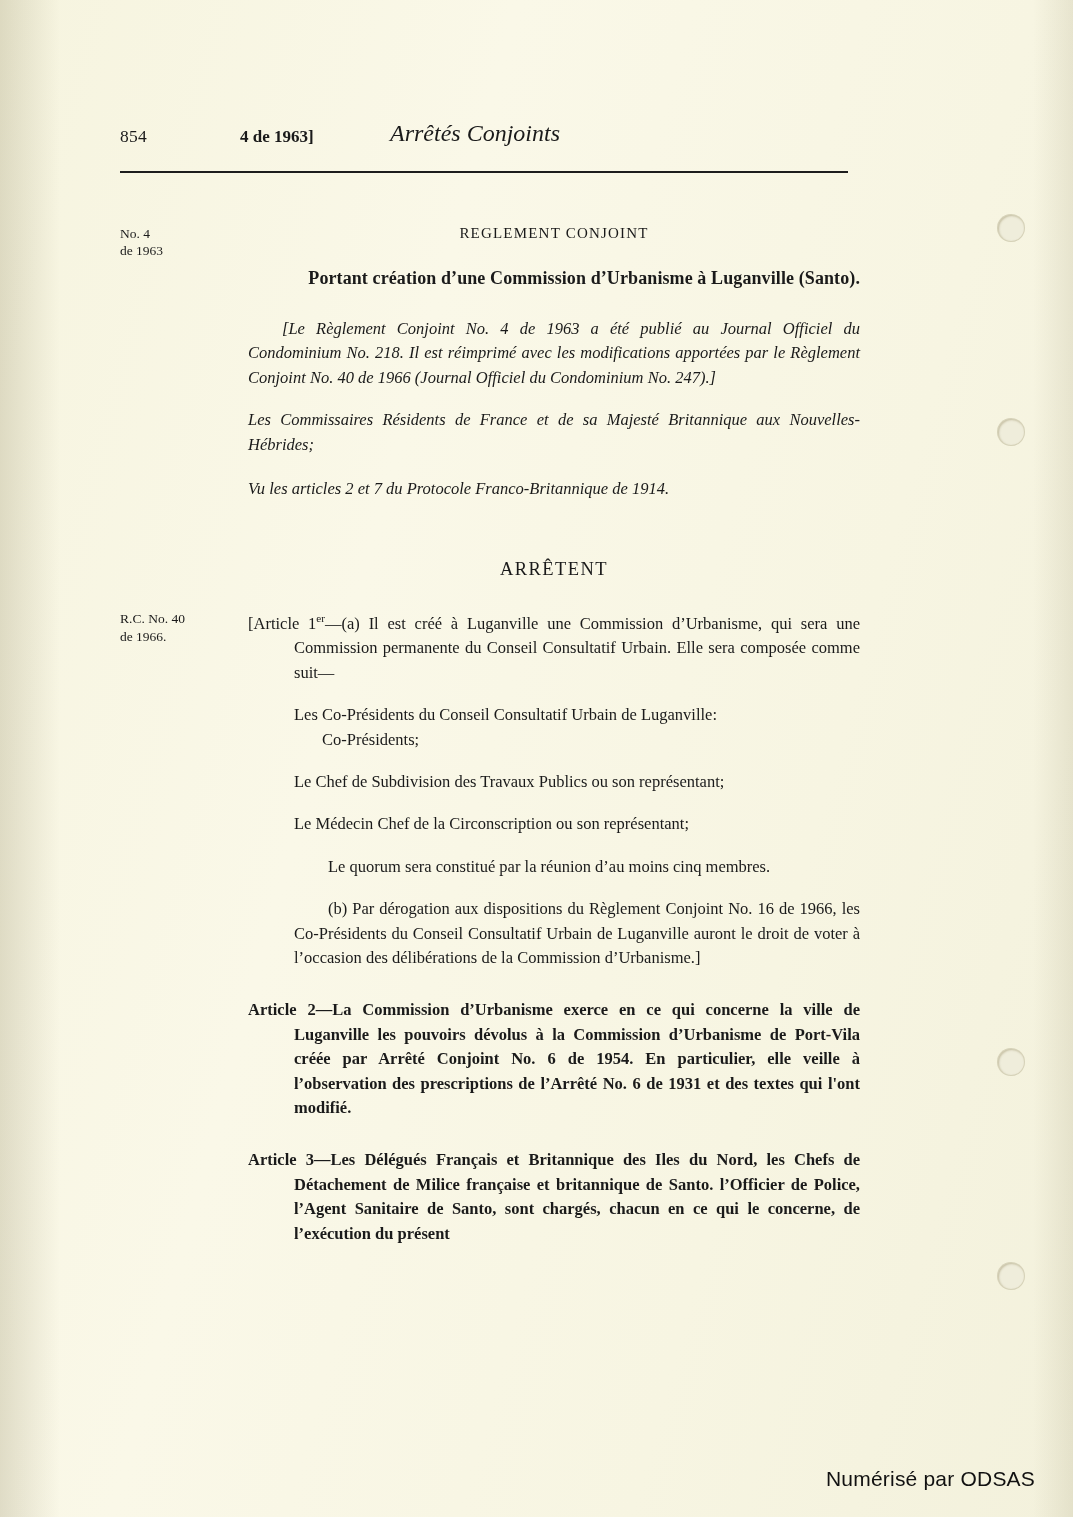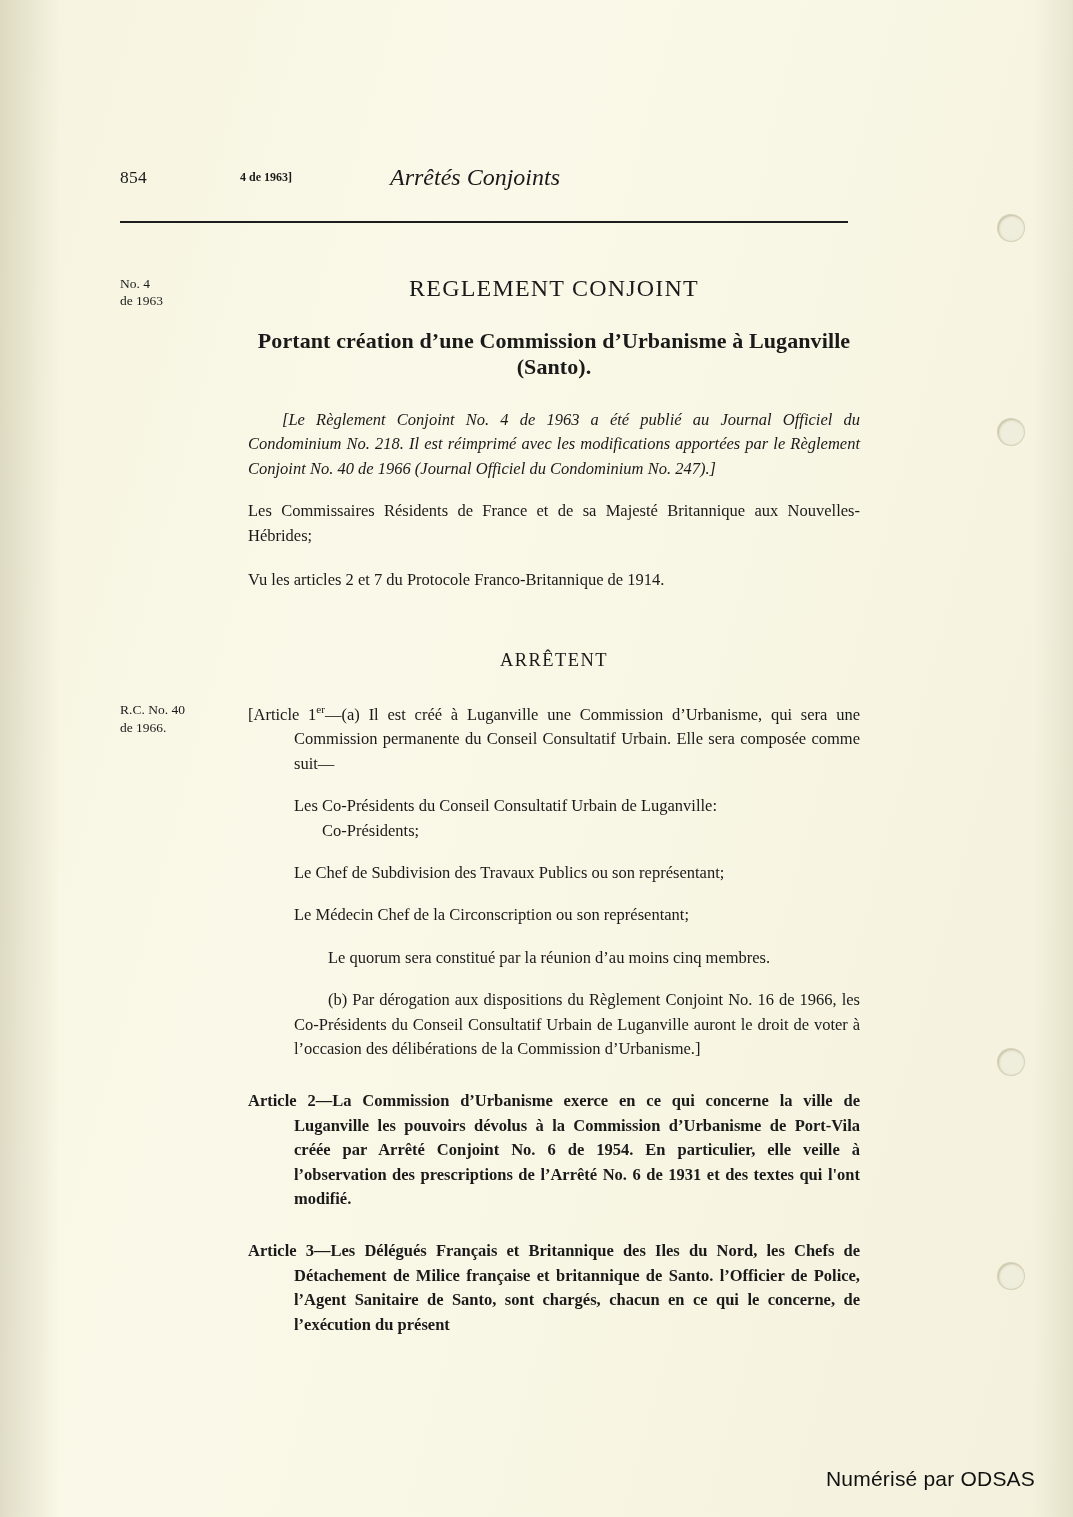--- a/index.html
+++ b/index.html
@@ -57,34 +57,33 @@
   .content {
     position: absolute;
     left: 120px;
     top: 120px;
     width: 740px;
   }
 
   
   .header {
     display: flex;
-    align-items: center;
+    align-items: flex-end;
     font-size: 17px;
-    padding-bottom: 30px;
-    margin-top: 44px;
+    padding-bottom: 24px;
   }
   .header .pageno {
     width: 120px;
     font-size: 17.5px;
     letter-spacing: .2px;
   }
   .header .actno {
     width: 150px;
     font-weight: bold;
-    font-size: 12px;
+    font-size: 17px;
   }
   .header .hdr-title {
     font-style: italic;
     font-size: 24px;
   }
   .rule {
     border-top: 2.2px solid #1d1d1d;
     width: 728px;
     margin-bottom: 52px;
   }
@@ -100,44 +99,45 @@
     font-size: 13.5px;
     line-height: 1.28;
     color: #1a1a1a;
   }
   .main {
     margin-left: 128px;
     width: 612px;
   }
 
   h1.doc-title {
-    font-size: 24px;
+    font-size: 15px;
     font-weight: normal;
     letter-spacing: 1.2px;
     text-align: center;
     margin: 0 0 26px 0;
   }
   .subtitle {
     font-weight: bold;
-    font-size: 22px;
-    text-align: center;
+    font-size: 18px;
+    text-align: right;
     margin: 0 0 28px 0;
     letter-spacing: .1px;
   }
   p {
     margin: 0 0 18px 0;
     font-size: 16.5px;
     line-height: 1.48;
     text-align: justify;
   }
   .bracket-note {
     font-style: italic;
     text-indent: 34px;
   }
   .italic-line {
+    font-style: italic;
     margin-bottom: 20px;
   }
   .arretent {
     text-align: center;
     letter-spacing: 1.4px;
     font-size: 18.5px;
     margin: 58px 0 30px 0;
   }
   .hang {
     padding-left: 46px;

